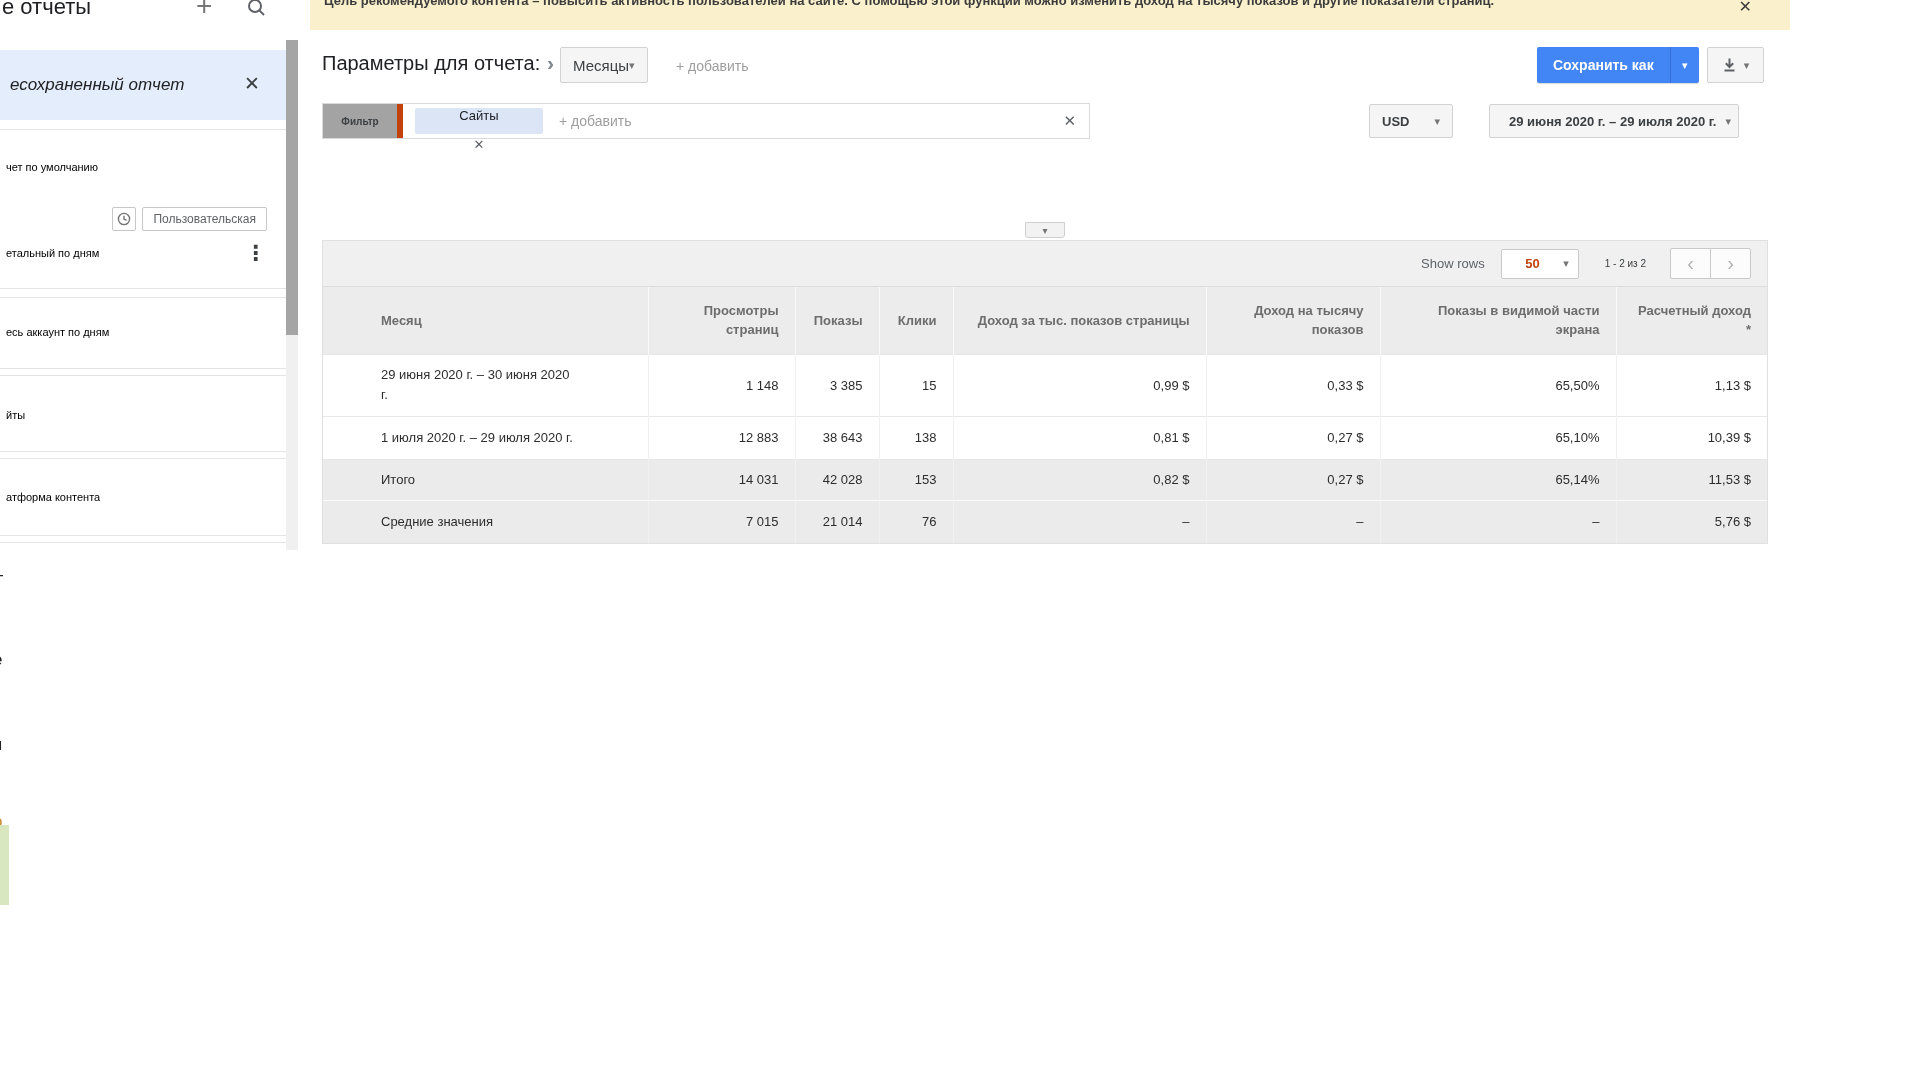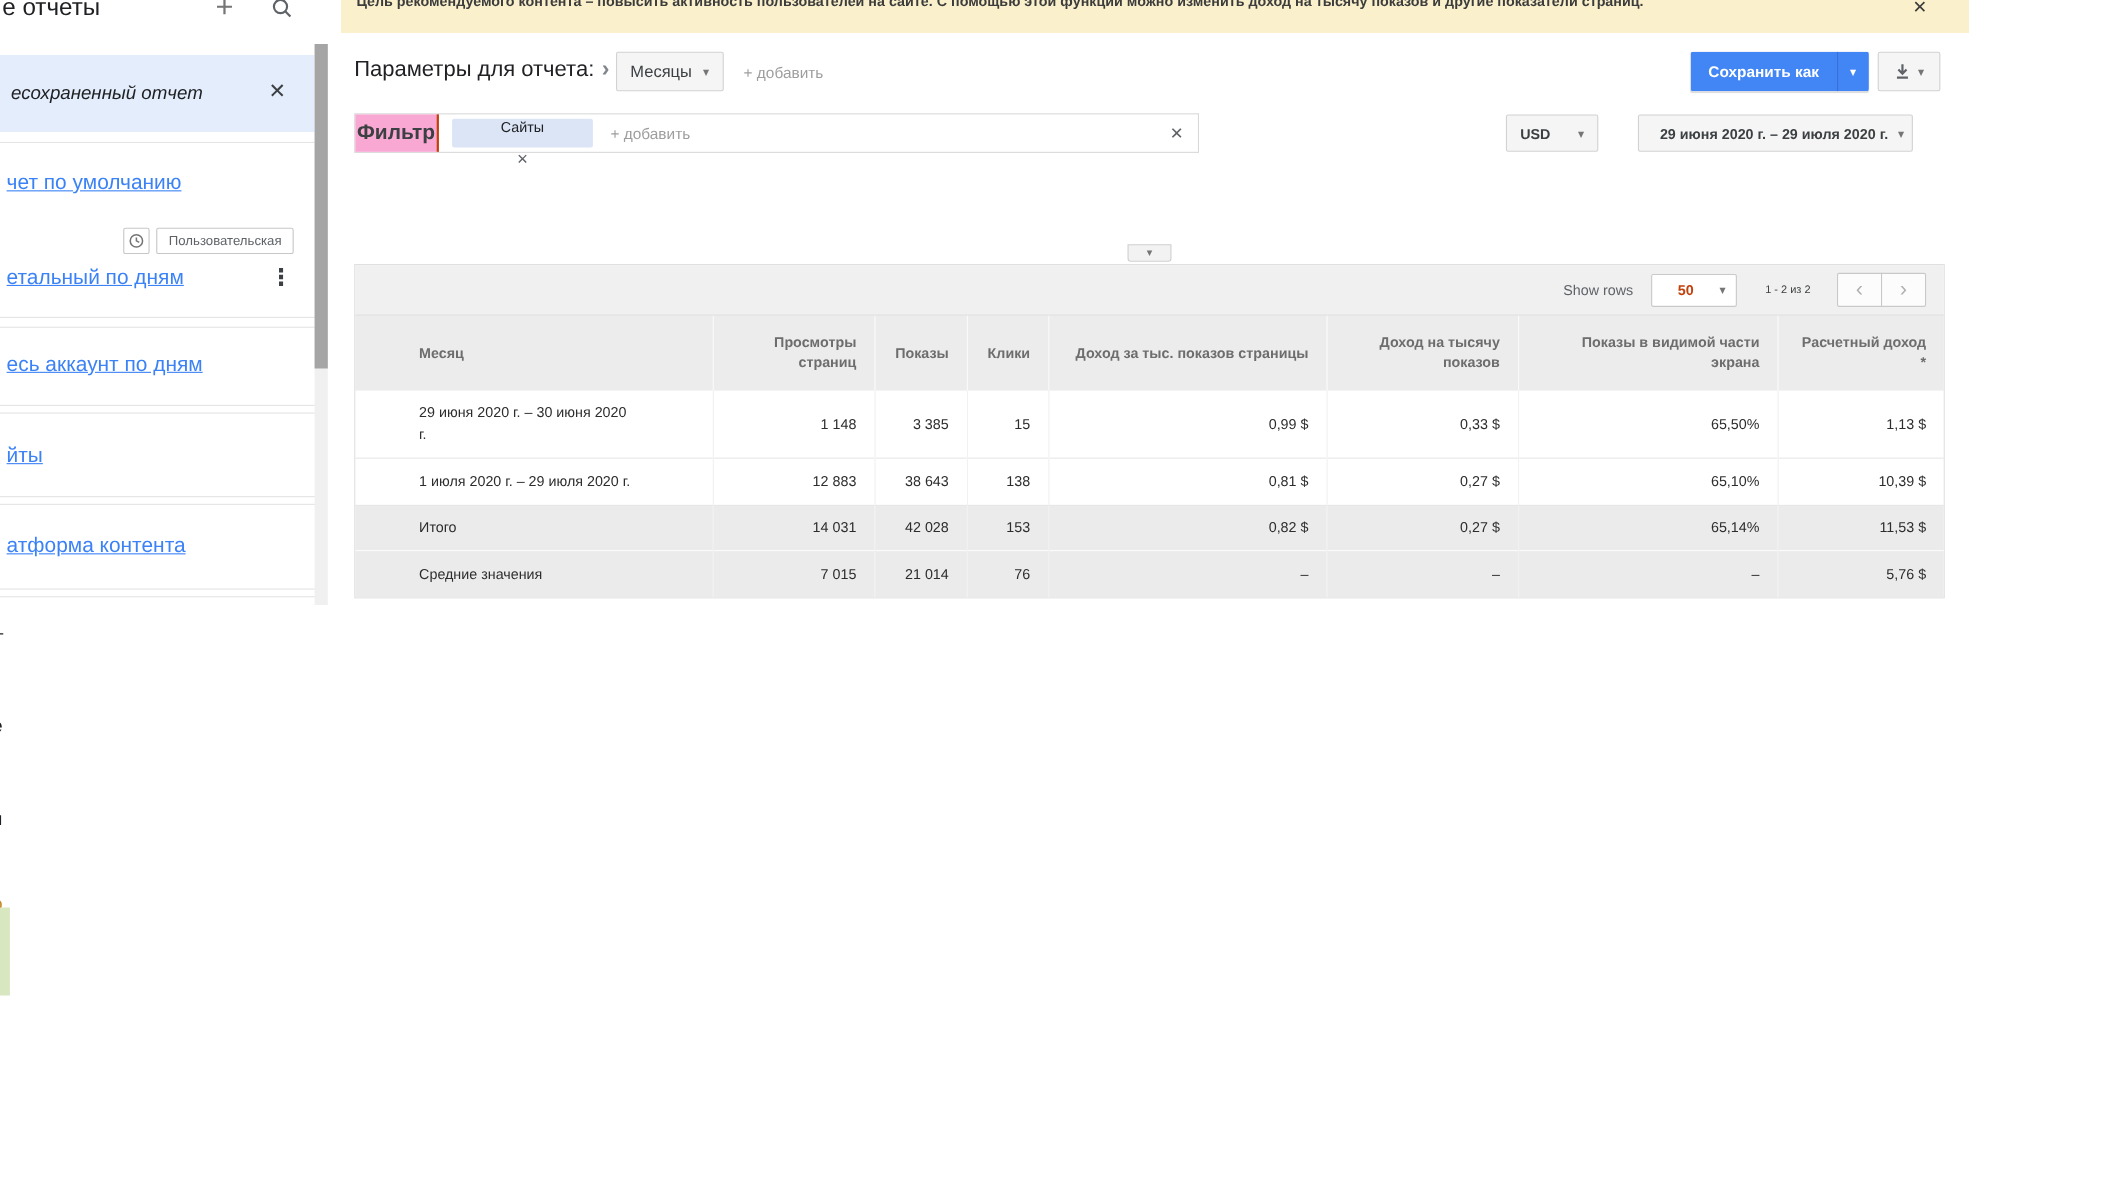--- a/index.html
+++ b/index.html
@@ -8,50 +8,50 @@
   
   .sidebar{position:absolute;left:0;top:0;width:300px;height:1080px;background:#fff;overflow:hidden;}
   .sb-title{position:absolute;left:2px;top:-6px;font-size:22px;line-height:26px;color:#202124;white-space:nowrap;}
   .sb-plus{position:absolute;left:196px;top:-10px;font-size:28px;font-weight:300;color:#757575;cursor:pointer;}
   .sb-search{position:absolute;left:247px;top:-2px;cursor:pointer;}
   .sb-scroll-track{position:absolute;left:286px;top:40px;width:12px;height:510px;background:#f0f0f0;}
   .sb-scroll-thumb{position:absolute;left:286px;top:40px;width:12px;height:295px;background:#a5a5a5;}
   .sb-selected{position:absolute;left:0;top:50px;width:286px;height:70px;background:var(--selected-blue,#e4edfb);}
   .sb-selected .lbl{position:absolute;left:10px;top:0;height:82px;line-height:70px;font-size:17px;font-style:italic;color:#202124;white-space:nowrap;}
   .sb-selected .x{position:absolute;left:244px;top:22px;font-size:19px;color:#3c4043;cursor:pointer;}
-  .sb-item{position:absolute;left:6px;font-size:19px;line-height:34px;height:34px;color:#3b82f6;white-space:nowrap;cursor:pointer;text-decoration:underline;}
+  .sb-item{position:absolute;left:6px;font-size:11px;line-height:34px;height:34px;color:#000000;white-space:nowrap;cursor:pointer;}
   .sb-kebab{position:absolute;left:245px;top:238px;font-size:21px;font-weight:bold;color:#3c4043;cursor:pointer;line-height:30px;}
   .sb-divider{position:absolute;left:0;width:290px;height:1px;background:#e4e4e4;}
   .badge-row{position:absolute;top:207px;left:0;width:267px;display:flex;justify-content:flex-end;align-items:center;gap:6px;}
   .clock-box{width:22px;height:22px;border:1px solid #c7c7c7;border-radius:2px;background:#fff;display:flex;align-items:center;justify-content:center;}
   .custom-badge{border:1px solid #c7c7c7;border-radius:2px;background:#fff;font-size:12px;color:#5f6368;padding:4px 10px;line-height:14px;}
   .sb-frag{position:absolute;left:-7px;font-size:17px;color:#202124;white-space:nowrap;}
   .sb-frag.warn{color:#c98a2d;}
   .sb-green{position:absolute;left:0;top:825px;width:9px;height:80px;background:#d8e7c0;}
   
   .banner{position:absolute;left:310px;top:0;width:1480px;height:30px;background:var(--banner-yellow,#faf1cc);overflow:hidden;}
   .banner .txt{position:absolute;left:14px;top:-7px;font-size:13px;font-weight:bold;color:#3c3c3c;line-height:15px;white-space:nowrap;}
   .banner .x{position:absolute;right:38px;top:-3px;font-size:16px;font-weight:bold;color:#3c3c3c;cursor:pointer;}
   
   .params-label{position:absolute;left:322px;top:52px;font-size:20px;color:#202124;}
   .params-chevron{position:absolute;left:547px;top:51px;font-size:21px;color:#80868b;font-weight:bold;}
   .gbox{background:#f5f5f5;border:1px solid #d2d2d2;border-radius:2px;box-sizing:border-box;display:flex;align-items:center;cursor:pointer;}
-  .dim-btn{position:absolute;left:560px;top:47px;height:36px;padding:0 12px;gap:10px;align-items:center;}
+  .dim-btn{position:absolute;left:560px;top:47px;height:36px;padding:0 12px;align-items:center;}
   .dim-btn .t{font-size:15px;color:#3c4043;}
   .caret{font-size:11px;color:#757575;}
   .add-link{position:absolute;left:676px;top:58px;font-size:14px;color:#9e9e9e;cursor:pointer;}
   .save-btn{position:absolute;left:1537px;top:47px;height:36px;display:flex;border-radius:2px;overflow:hidden;cursor:pointer;
     box-shadow:0 1px 1px rgba(0,0,0,.15);}
   .save-main{background:var(--accent-blue,#4285f4);color:#fff;font-size:14px;font-weight:bold;display:flex;align-items:center;padding:0 16px;}
   .save-caret{background:var(--accent-blue,#4285f4);border-left:1px solid #3a6fd8;width:28px;display:flex;align-items:center;justify-content:center;}
   .save-caret .caret{color:#fff;}
   .dl-btn{position:absolute;left:1707px;top:47px;width:57px;height:36px;justify-content:center;gap:7px;}
   
   .filter-bar{position:absolute;left:322px;top:103px;width:768px;height:36px;border:1px solid #d9d9d9;box-sizing:border-box;background:#fff;display:flex;align-items:center;}
-  .filter-label{width:74px;align-self:stretch;background:#f9a8d4;border-right:2px solid #c2410c;display:flex;align-items:center;justify-content:center;font-size:19px;font-weight:bold;color:#3c4043;}
+  .filter-label{width:74px;align-self:stretch;background:#a3a3a3;border-right:6px solid #c2410c;display:flex;align-items:center;justify-content:center;font-size:10px;font-weight:bold;color:#3c4043;}
   .chip{margin-left:12px;height:26px;background:var(--chip-blue,#dbe5f6);border-radius:2px;display:flex;align-items:center;padding:0 8px;gap:7px;cursor:pointer;flex-direction:column;}
   .chip .t{font-size:13px;color:#202124;}
   .scribble{width:112px;height:13px;background:var(--scribble-green,#2db84b);border-radius:7px;transform:rotate(-1.5deg);}
   .chip .x{font-size:13px;color:#5f6368;}
   .filter-add{margin-left:16px;font-size:14px;color:#9e9e9e;cursor:pointer;}
   .filter-clear{margin-left:auto;margin-right:13px;font-size:15px;color:#5f6368;cursor:pointer;}
   .usd-btn{position:absolute;left:1369px;top:104px;width:84px;height:34px;padding:0 12px;justify-content:space-between;}
   .usd-btn .t{font-size:13px;font-weight:bold;color:#3c4043;}
   .date-btn{position:absolute;left:1489px;top:104px;width:250px;height:34px;padding:0 10px;gap:9px;}
   .date-btn .t{font-size:13px;font-weight:bold;color:#3c4043;white-space:nowrap;}

